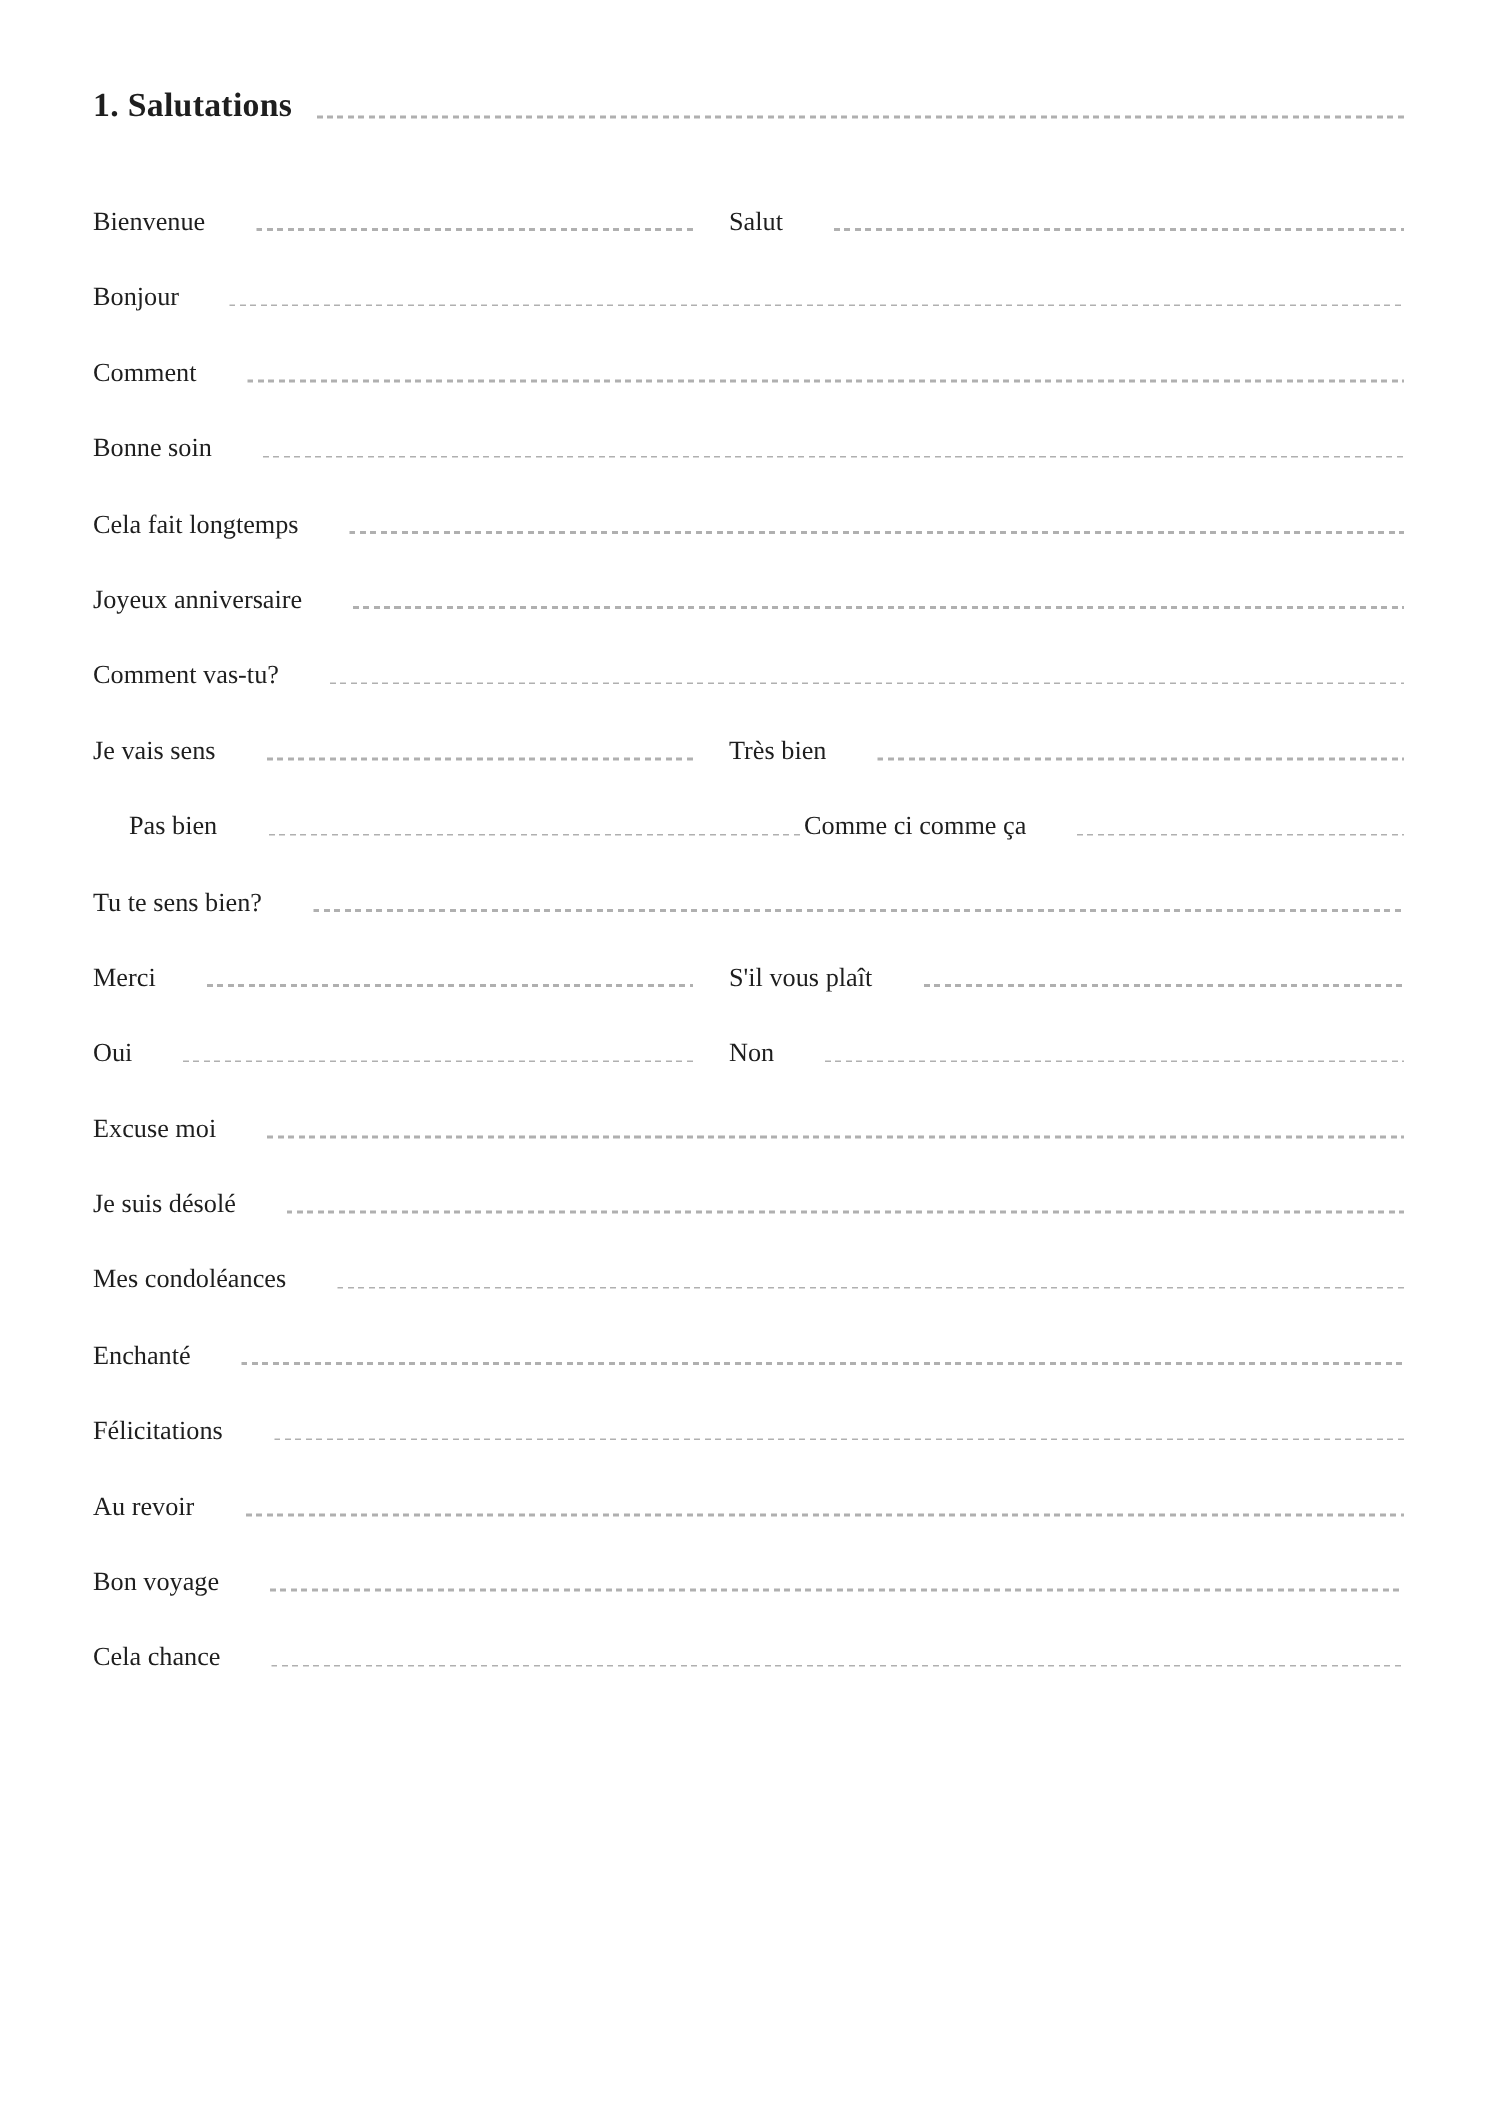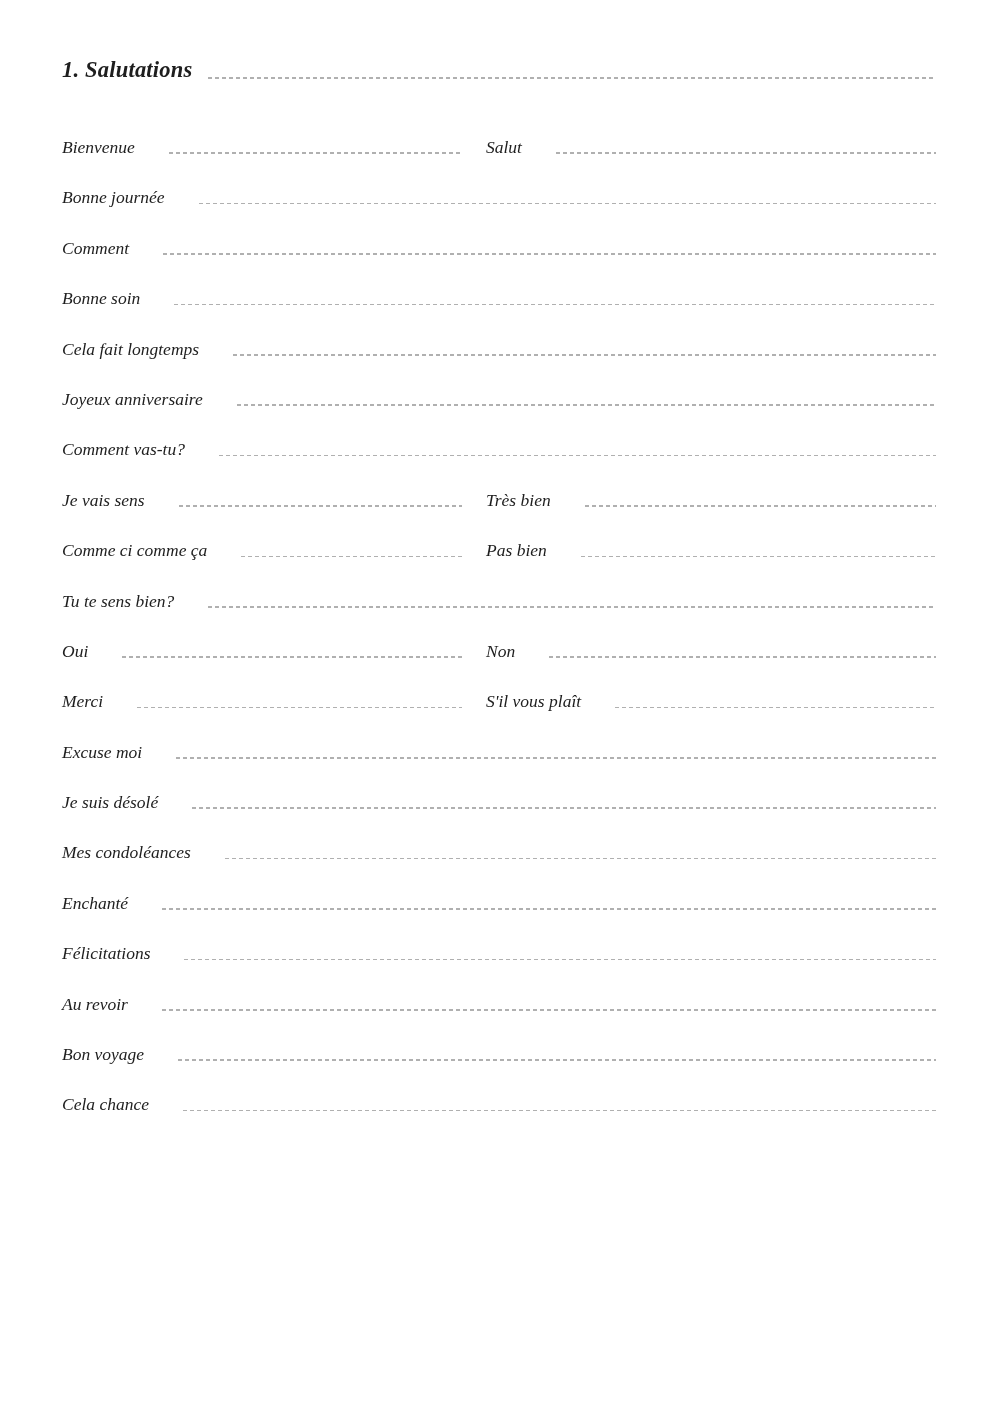--- a/index.html
+++ b/index.html
@@ -12,21 +12,20 @@
     height: 1414px;
     font-family: "Liberation Serif", "DejaVu Serif", serif;
     color: #1e1e1e;
     overflow: hidden;
   }
   .page {
     box-sizing: border-box;
     width: 996px;
     height: 1414px;
     padding: 56px 60px 0 62px;
-    font-style: italic;
   }
   .title-row {
     display: flex;
     align-items: flex-end;
     margin-bottom: 52px;
   }
   .page-title {
     margin: 0;
     font-size: 22.5px;
     line-height: 28px;
@@ -85,21 +84,21 @@
           <span class="phrase-label">Bienvenue</span>
           <span class="dash-line"></span>
         </div>
         <div class="cell cell-right">
           <span class="phrase-label">Salut</span>
           <span class="dash-line"></span>
         </div>
       </div>
       <div class="row">
         <div class="cell cell-single">
-          <span class="phrase-label">Bonne journée</span>
+          <span class="phrase-label">Bonjour</span>
           <span class="dash-line"></span>
         </div>
       </div>
       <div class="row">
         <div class="cell cell-single">
           <span class="phrase-label">Comment</span>
           <span class="dash-line"></span>
         </div>
       </div>
       <div class="row">
@@ -130,52 +129,52 @@
         <div class="cell cell-left">
           <span class="phrase-label">Je vais sens</span>
           <span class="dash-line"></span>
         </div>
         <div class="cell cell-right">
           <span class="phrase-label">Très bien</span>
           <span class="dash-line"></span>
         </div>
       </div>
       <div class="row two-col">
+        <div class="cell cell-right">
+          <span class="phrase-label">Pas bien</span>
+          <span class="dash-line"></span>
+        </div>
         <div class="cell cell-left">
           <span class="phrase-label">Comme ci comme ça</span>
           <span class="dash-line"></span>
         </div>
-        <div class="cell cell-right">
-          <span class="phrase-label">Pas bien</span>
-          <span class="dash-line"></span>
-        </div>
       </div>
       <div class="row">
         <div class="cell cell-single">
           <span class="phrase-label">Tu te sens bien?</span>
           <span class="dash-line"></span>
         </div>
       </div>
       <div class="row two-col">
         <div class="cell cell-left">
+          <span class="phrase-label">Merci</span>
+          <span class="dash-line"></span>
+        </div>
+        <div class="cell cell-right">
+          <span class="phrase-label">S'il vous plaît</span>
+          <span class="dash-line"></span>
+        </div>
+      </div>
+      <div class="row two-col">
+        <div class="cell cell-left">
           <span class="phrase-label">Oui</span>
           <span class="dash-line"></span>
         </div>
         <div class="cell cell-right">
           <span class="phrase-label">Non</span>
-          <span class="dash-line"></span>
-        </div>
-      </div>
-      <div class="row two-col">
-        <div class="cell cell-left">
-          <span class="phrase-label">Merci</span>
-          <span class="dash-line"></span>
-        </div>
-        <div class="cell cell-right">
-          <span class="phrase-label">S'il vous plaît</span>
           <span class="dash-line"></span>
         </div>
       </div>
       <div class="row">
         <div class="cell cell-single">
           <span class="phrase-label">Excuse moi</span>
           <span class="dash-line"></span>
         </div>
       </div>
       <div class="row">

